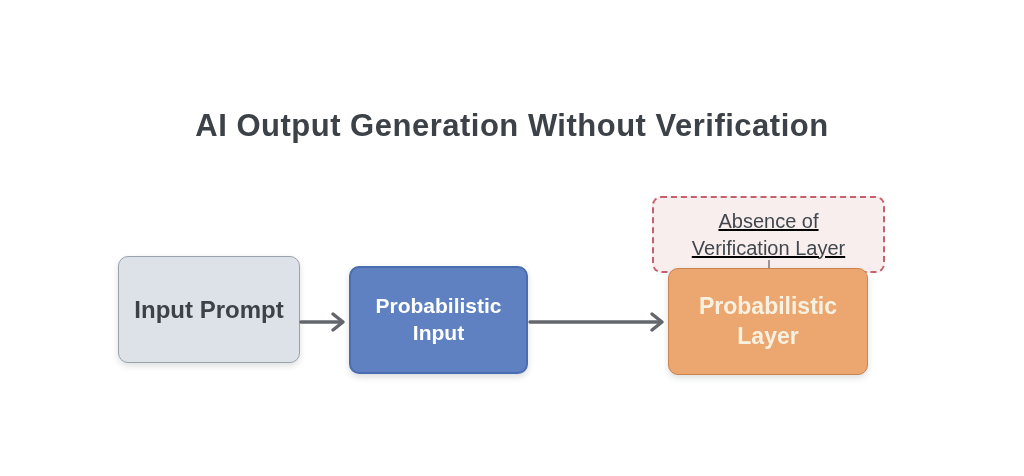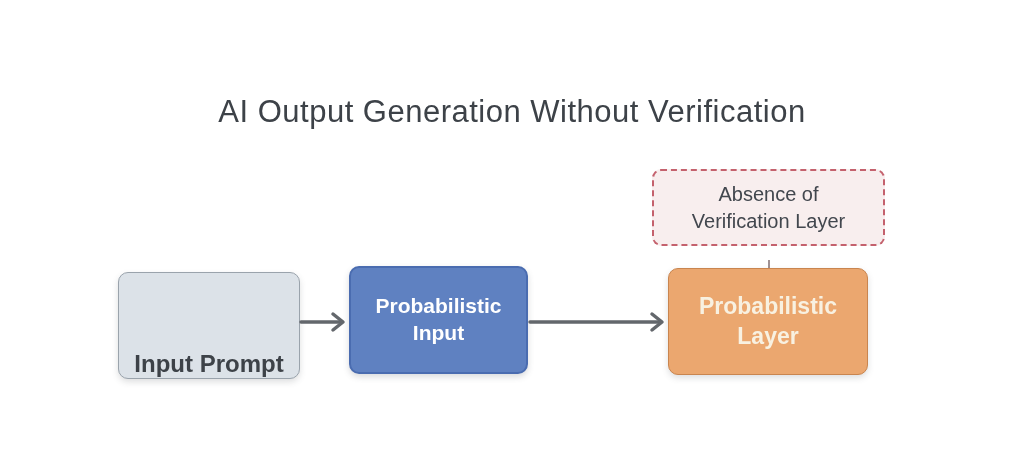--- a/index.html
+++ b/index.html
@@ -11,45 +11,44 @@
     position: relative;
     width: 1024px;
     height: 476px;
     background: #ffffff;
     font-family: "Liberation Sans", sans-serif;
     overflow: hidden;
   }
   .diagram-title {
     position: absolute;
     left: 0;
-    top: 94px;
+    top: 108px;
     width: 100%;
     text-align: center;
     font-size: 31px;
-    font-weight: 400;
+    font-weight: 700;
     letter-spacing: 0.5px;
     color: var(--title-text, #3d4248);
   }
   .node {
     position: absolute;
     box-sizing: border-box;
     display: flex;
     flex-direction: column;
     align-items: center;
     justify-content: center;
     border-radius: 10px;
     text-align: center;
   }
   .node-input {
-    left: 118px; top: 272px;
+    left: 118px; top: 256px;
     width: 182px; height: 107px;
     background: var(--input-fill, #dce2e8);
     border: 1.5px solid var(--input-border, #9aa3ac);
     box-shadow: 0 3px 6px rgba(70, 75, 85, 0.18);
-    justify-content: flex-end;
   }
   .node-input .line {
     font-size: 24px;
     font-weight: 700;
     color: var(--title-text, #3d4248);
   }
   .node-model {
     left: 349px; top: 266px;
     width: 179px; height: 108px;
     background: var(--model-fill, #5f81c1);
@@ -69,25 +68,26 @@
     border: 1.5px solid var(--output-border, #c9854f);
     box-shadow: 0 3px 6px rgba(70, 75, 85, 0.18);
   }
   .node-output .line {
     font-size: 23px;
     font-weight: 700;
     line-height: 1.3;
     color: var(--output-text, #f8f1e1);
   }
   .node-absence {
-    left: 652px; top: 169px;
+    left: 652px; top: 196px;
     width: 233px; height: 77px;
     background: var(--absence-fill, #f8eeee);
     border: 2px dashed var(--absence-border, #c4616d);
     border-radius: 9px;
+    text-decoration: underline;
   }
   .node-absence .line {
     font-size: 20px;
     font-weight: 400;
     line-height: 1.35;
     color: var(--absence-text, #42474e);
   }
   .arrow-svg {
     position: absolute;
     overflow: visible;

